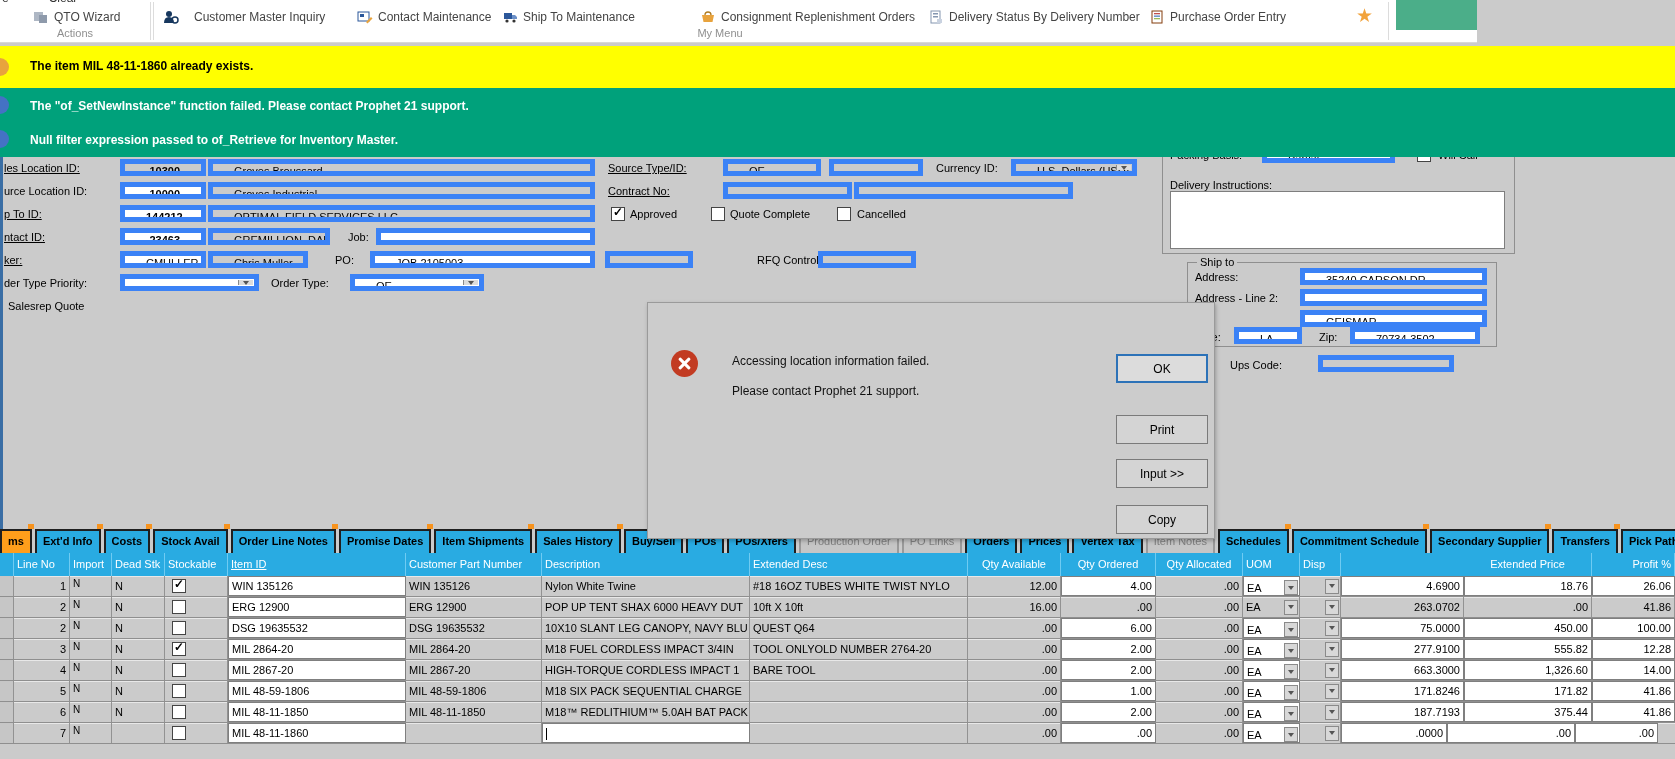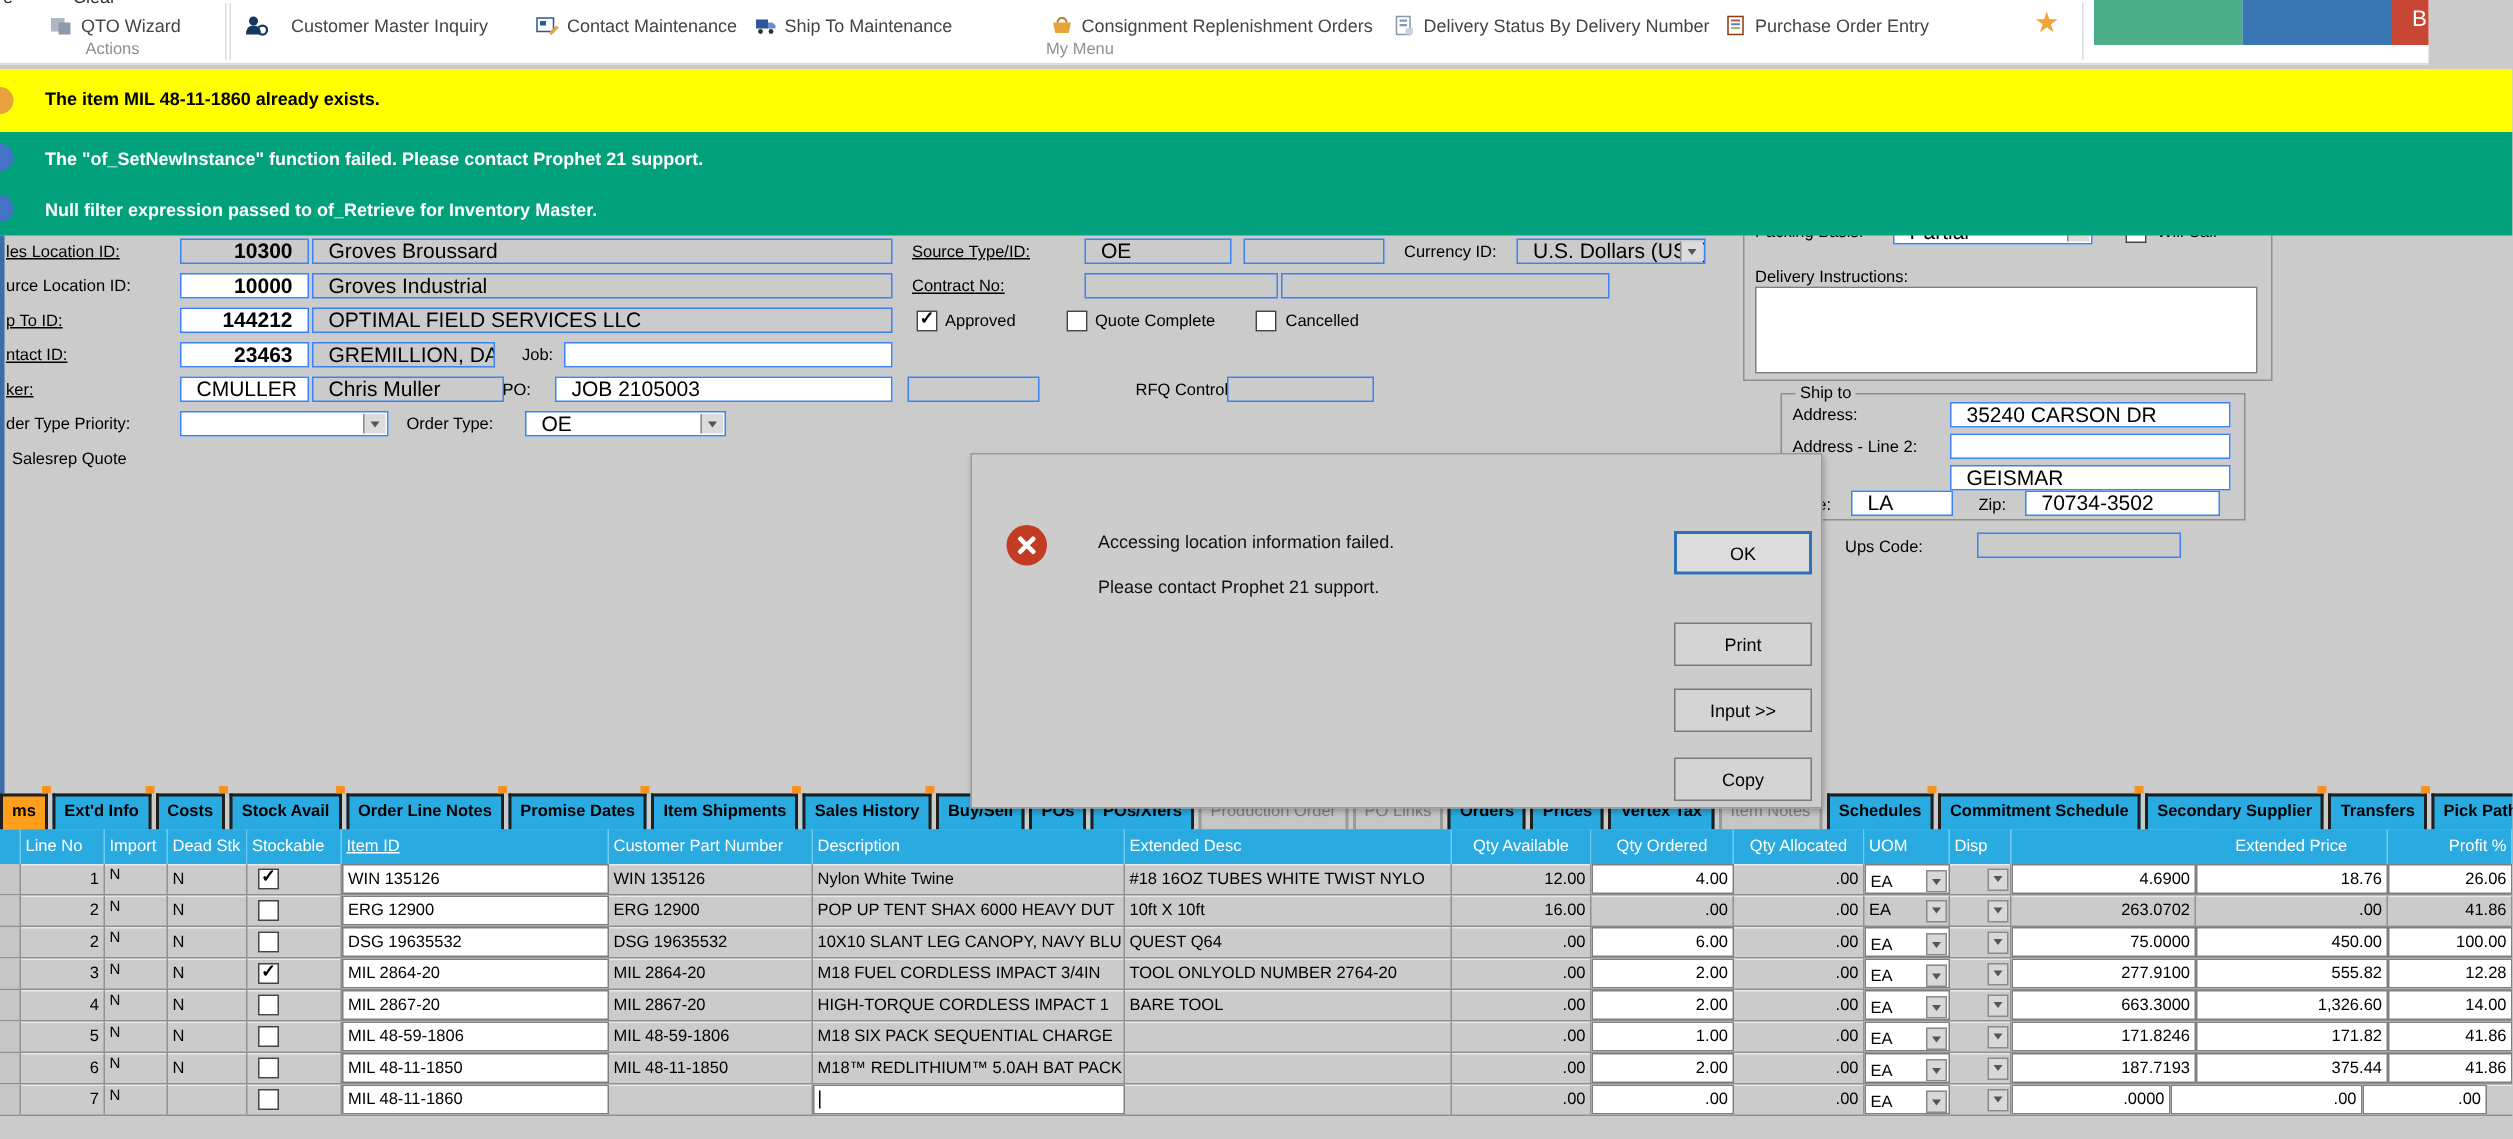--- a/index.html
+++ b/index.html
@@ -1,20 +1,20 @@
 <!DOCTYPE html>
 <html><head>
 <meta charset="utf-8">
 <style>
   html,body{margin:0;padding:0;}
   body{width:1675px;height:759px;overflow:hidden;background:#CBCBCB;
        font-family:"Liberation Sans",sans-serif;font-size:11px;color:#000;position:relative;}
 
   
-  .toolbar{position:absolute;top:0;left:0;width:1619px;height:42px;background:#FFFFFF;
+  .toolbar{position:absolute;top:0;left:0;width:1477px;height:42px;background:#FFFFFF;
            border-bottom:1px solid #D8D8D8;overflow:hidden;z-index:6;text-decoration:underline;}
   .cliptxt{position:absolute;left:2px;top:-9px;font-size:12px;color:#333;white-space:pre;}
   .titem{position:absolute;top:7px;height:20px;display:flex;align-items:center;gap:5px;
          color:#444;font-size:12px;white-space:nowrap;cursor:default;}
   .ticon{width:16px;height:16px;display:inline-block;}
   .tglabel{position:absolute;top:27px;font-size:11px;color:#8F8F8F;text-align:center;}
   .tsep{position:absolute;top:2px;bottom:2px;width:1px;background:#DCDCDC;}
   .star{position:absolute;left:1356px;top:5px;font-size:19px;color:#F2A33C;line-height:22px;}
   .blk{position:absolute;top:0;height:30px;}
   .bal{position:absolute;left:14px;top:4px;color:#fff;font-size:15px;letter-spacing:1px;}
@@ -24,22 +24,22 @@
   .byellow .msg{position:absolute;left:30px;top:13px;font-weight:bold;font-size:12px;color:#000;}
   .bgreen{position:absolute;top:88px;left:0;width:1675px;height:69px;background:#00A17B;z-index:5;overflow:hidden;}
   .bgreen .msg{position:absolute;left:30px;font-weight:bold;font-size:12px;color:#fff;}
   .hico{position:absolute;left:-9px;width:18px;height:18px;border-radius:50%;}
 
   
   #form{position:absolute;top:0;left:0;width:1675px;height:759px;z-index:1;}
   .ledge{position:absolute;left:0;top:157px;width:3px;height:372px;background:#3A6EA5;}
   .lbl{position:absolute;font-size:11px;white-space:nowrap;}
   .lbl.u{text-decoration:underline;}
-  .fld{position:absolute;height:17px;background:#CBCBCB;border:1px solid #3b82f6;font-size:14px;
-       line-height:15px;padding:0 10px;box-sizing:border-box;white-space:nowrap;overflow:hidden;}
+  .fld{position:absolute;height:17px;background:#CBCBCB;border:5px solid #3b82f6;font-size:11px;
+       line-height:15px;padding:0 21px;box-sizing:border-box;white-space:nowrap;overflow:hidden;}
   .fld.white{background:#fff;}
   .fld.b{font-weight:bold;text-align:right;}
   .arr{position:absolute;right:1px;top:1px;bottom:1px;width:14px;background:#DCDCDC;
        border-left:1px solid #8A8A8A;display:flex;align-items:center;justify-content:center;}
   .arr::after{content:"";border-left:3px solid transparent;border-right:3px solid transparent;border-top:4px solid #555;}
   .cbx{position:absolute;width:12px;height:12px;background:#fff;border:1px solid #444;}
   .cbx.checked::after{content:"✓";position:absolute;left:1px;top:-3px;font-size:12px;font-weight:bold;color:#000;}
   .cblbl{position:absolute;font-size:11px;white-space:nowrap;}
   .ta{position:absolute;background:#fff;border:1px solid #7E7E7E;}
   .gbox{position:absolute;border:1px solid #8F8F8F;}
@@ -197,21 +197,21 @@
   <div class="fld" style="left:208px;top:205px;width:387px;">OPTIMAL FIELD SERVICES LLC</div>
 
   <span class="lbl u" style="left:4px;top:231px;">ntact ID:</span>
   <div class="fld white b" style="left:120px;top:228px;width:86px;">23463</div>
   <div class="fld" style="left:208px;top:228px;width:122px;">GREMILLION, DARNE</div>
   <span class="lbl" style="left:348px;top:231px;">Job:</span>
   <div class="fld white" style="left:376px;top:228px;width:219px;"></div>
 
   <span class="lbl u" style="left:4px;top:254px;">ker:</span>
   <div class="fld white" style="left:120px;top:251px;width:86px;">CMULLER</div>
-  <div class="fld" style="left:208px;top:251px;width:128px;">Chris Muller</div>
+  <div class="fld" style="left:208px;top:251px;width:100px;">Chris Muller</div>
   <span class="lbl" style="left:335px;top:254px;">PO:</span>
   <div class="fld white" style="left:370px;top:251px;width:225px;">JOB 2105003</div>
 
   <span class="lbl" style="left:4px;top:277px;">der Type Priority:</span>
   <div class="fld white" style="left:120px;top:274px;width:139px;">
     <span></span>
     <span class="arr"></span>
   </div>
   <span class="lbl" style="left:271px;top:277px;">Order Type:</span>
   <div class="fld white" style="left:350px;top:274px;width:134px;">

